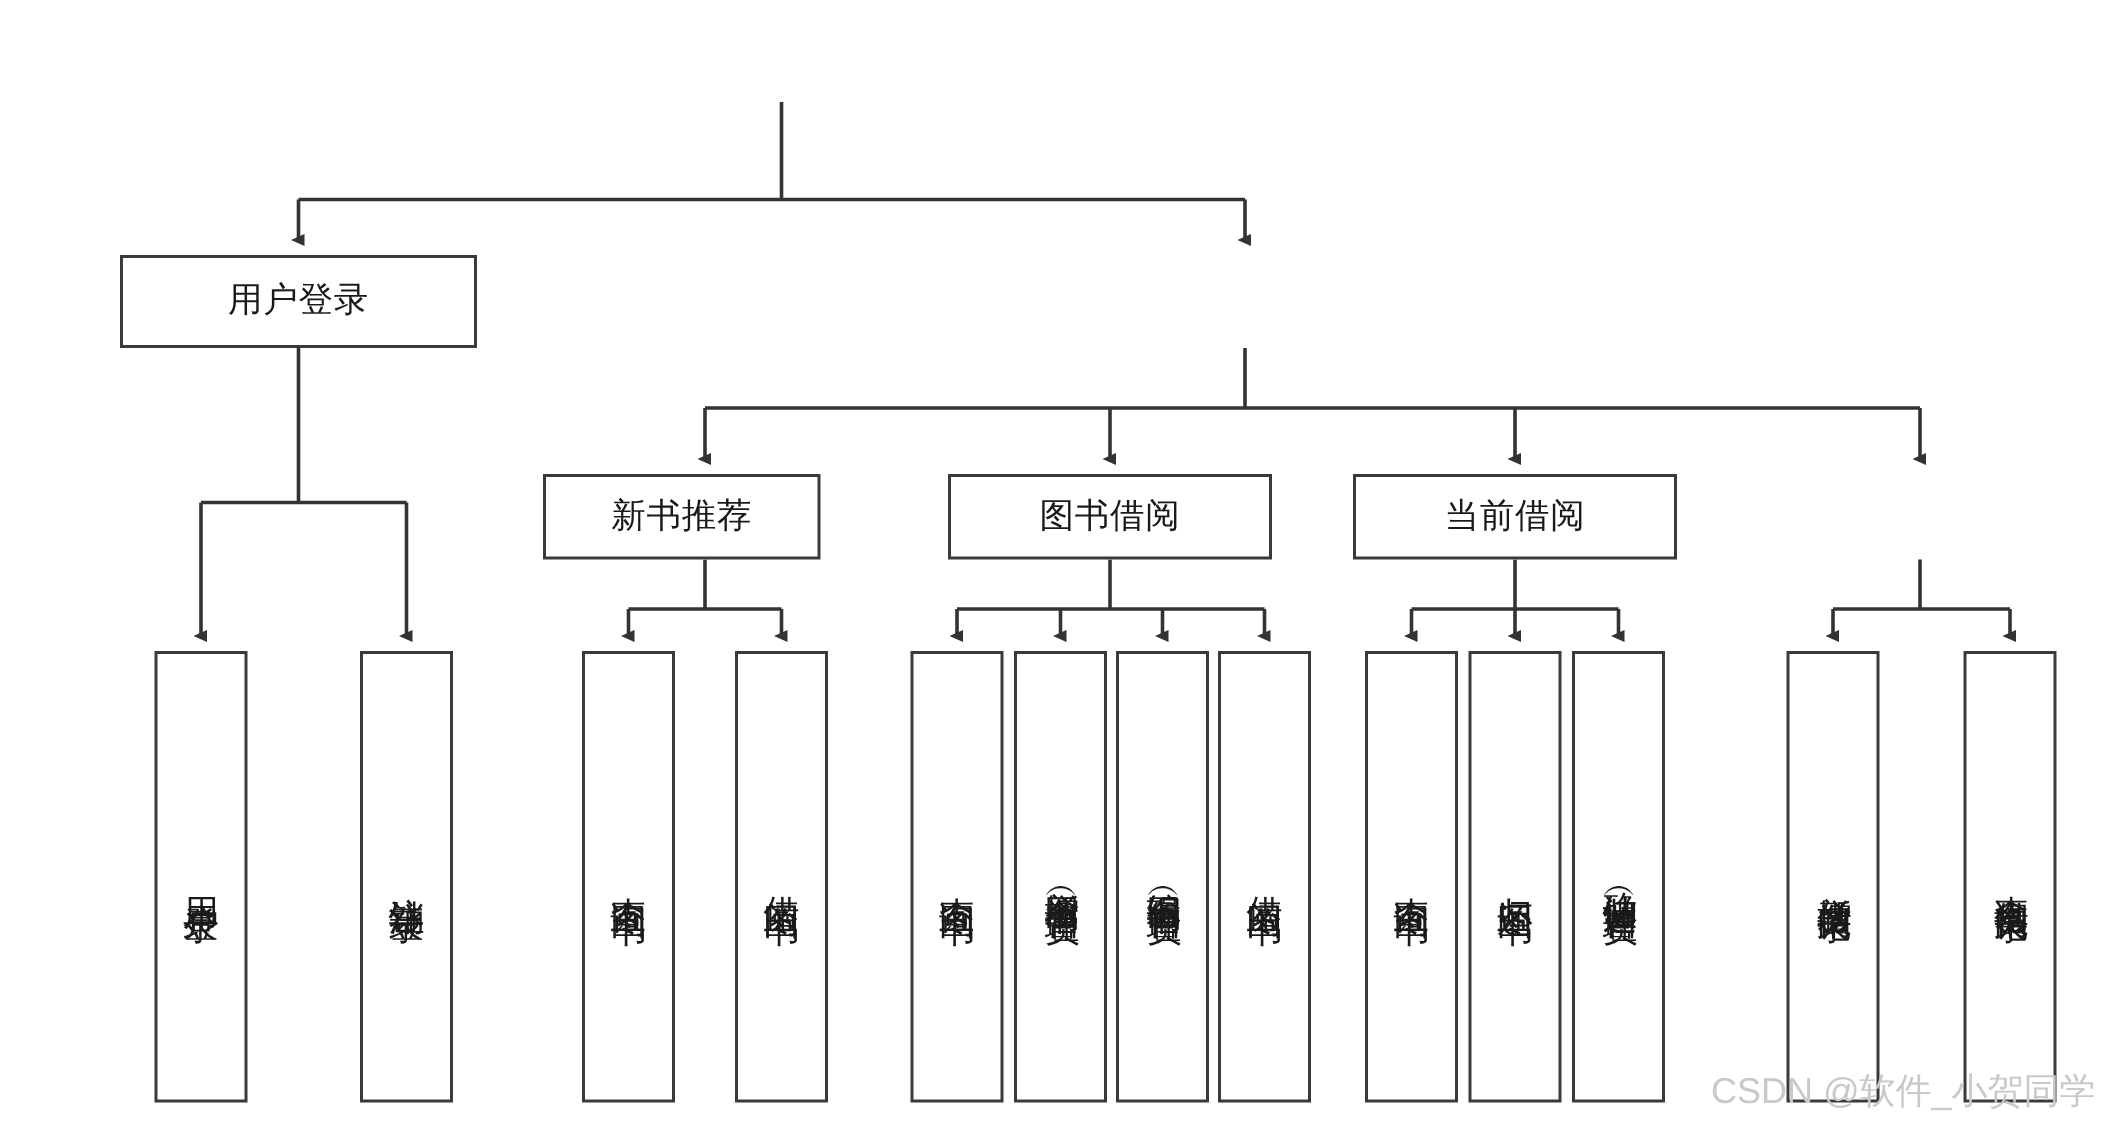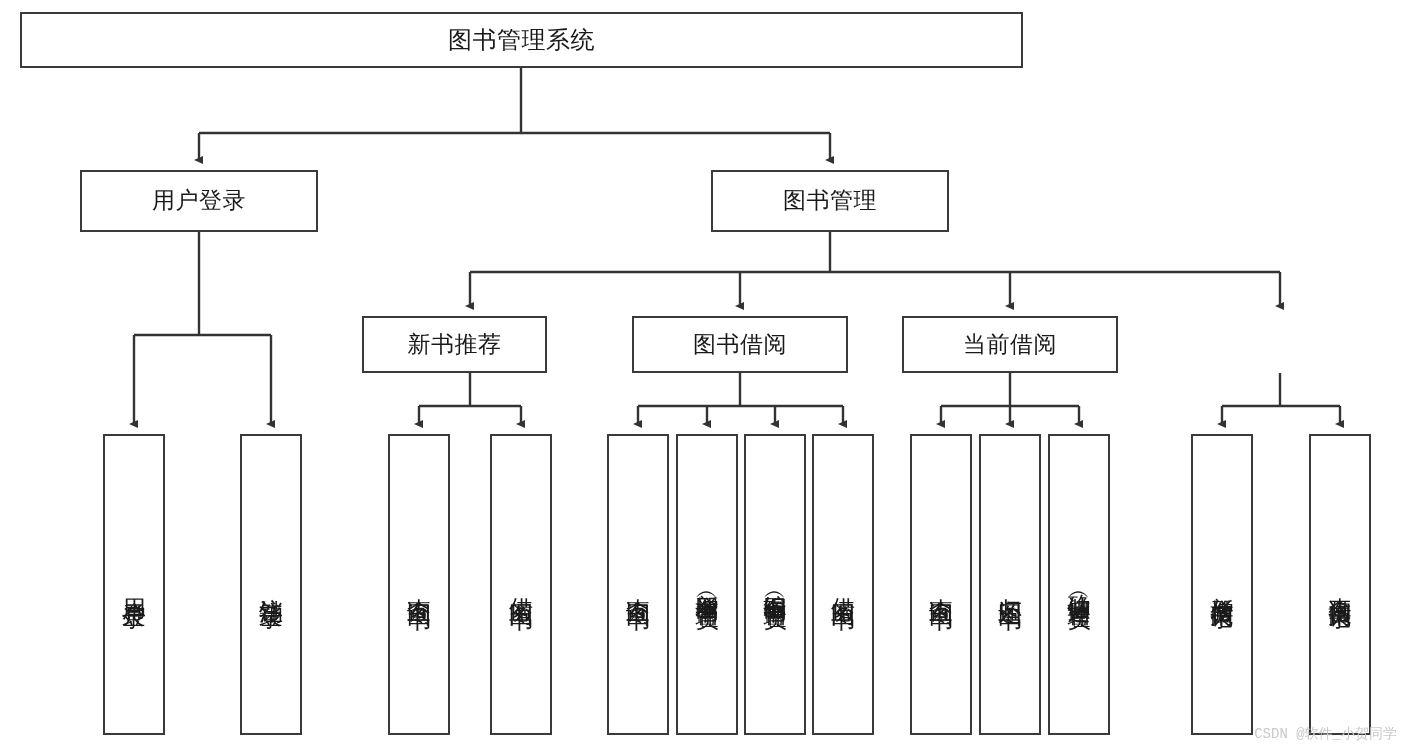--- a/index.html
+++ b/index.html
@@ -66,25 +66,25 @@
     max-height: 100%;
   }
   .node.vert.tall .node-label {
     letter-spacing: 2px;
     font-size: 23px;
   }
   #watermark {
     position: absolute;
     right: 8px;
     bottom: 4px;
-    font-size: 14px;
+    font-size: 24px;
     color: #c9c9c9;
     white-space: nowrap;
     z-index: 5;
-    font-family: Liberation Mono, monospace;
+    font-family: Liberation Sans, sans-serif;
   }
 </style>
 </head>
 <body>
 
 <div id="diagram-root">
 
   <svg id="connector-layer" viewBox="0 0 1405 747" xmlns="http://www.w3.org/2000/svg">
     <defs>
       <marker id="arrowhead" markerWidth="10" markerHeight="10" refX="5" refY="5" orient="auto" markerUnits="userSpaceOnUse">
@@ -128,30 +128,24 @@
       <path d="M1010,406 L1010,424" marker-end="url(#arrowhead)"></path>
       <path d="M1079,406 L1079,424" marker-end="url(#arrowhead)"></path>
 
       <path d="M1280,373 L1280,406"></path>
       <path d="M1222,406 L1340,406"></path>
       <path d="M1222,406 L1222,424" marker-end="url(#arrowhead)"></path>
       <path d="M1340,406 L1340,424" marker-end="url(#arrowhead)"></path>
     </g>
   </svg>
 
-  <div class="node horiz root" style="left:20px; top:12px; width:1003px; height:56px;">
-    <span class="node-label">图书管理系统</span>
-  </div>
 
   <div class="node horiz" style="left:80px; top:170px; width:238px; height:62px;">
     <span class="node-label">用户登录</span>
   </div>
-  <div class="node horiz" style="left:711px; top:170px; width:238px; height:62px;">
-    <span class="node-label">图书管理</span>
-  </div>
 
   <div class="node horiz" style="left:362px; top:316px; width:185px; height:57px;">
     <span class="node-label">新书推荐</span>
   </div>
   <div class="node horiz" style="left:632px; top:316px; width:216px; height:57px;">
     <span class="node-label">图书借阅</span>
   </div>
   <div class="node horiz" style="left:902px; top:316px; width:216px; height:57px;">
     <span class="node-label">当前借阅</span>
   </div>

